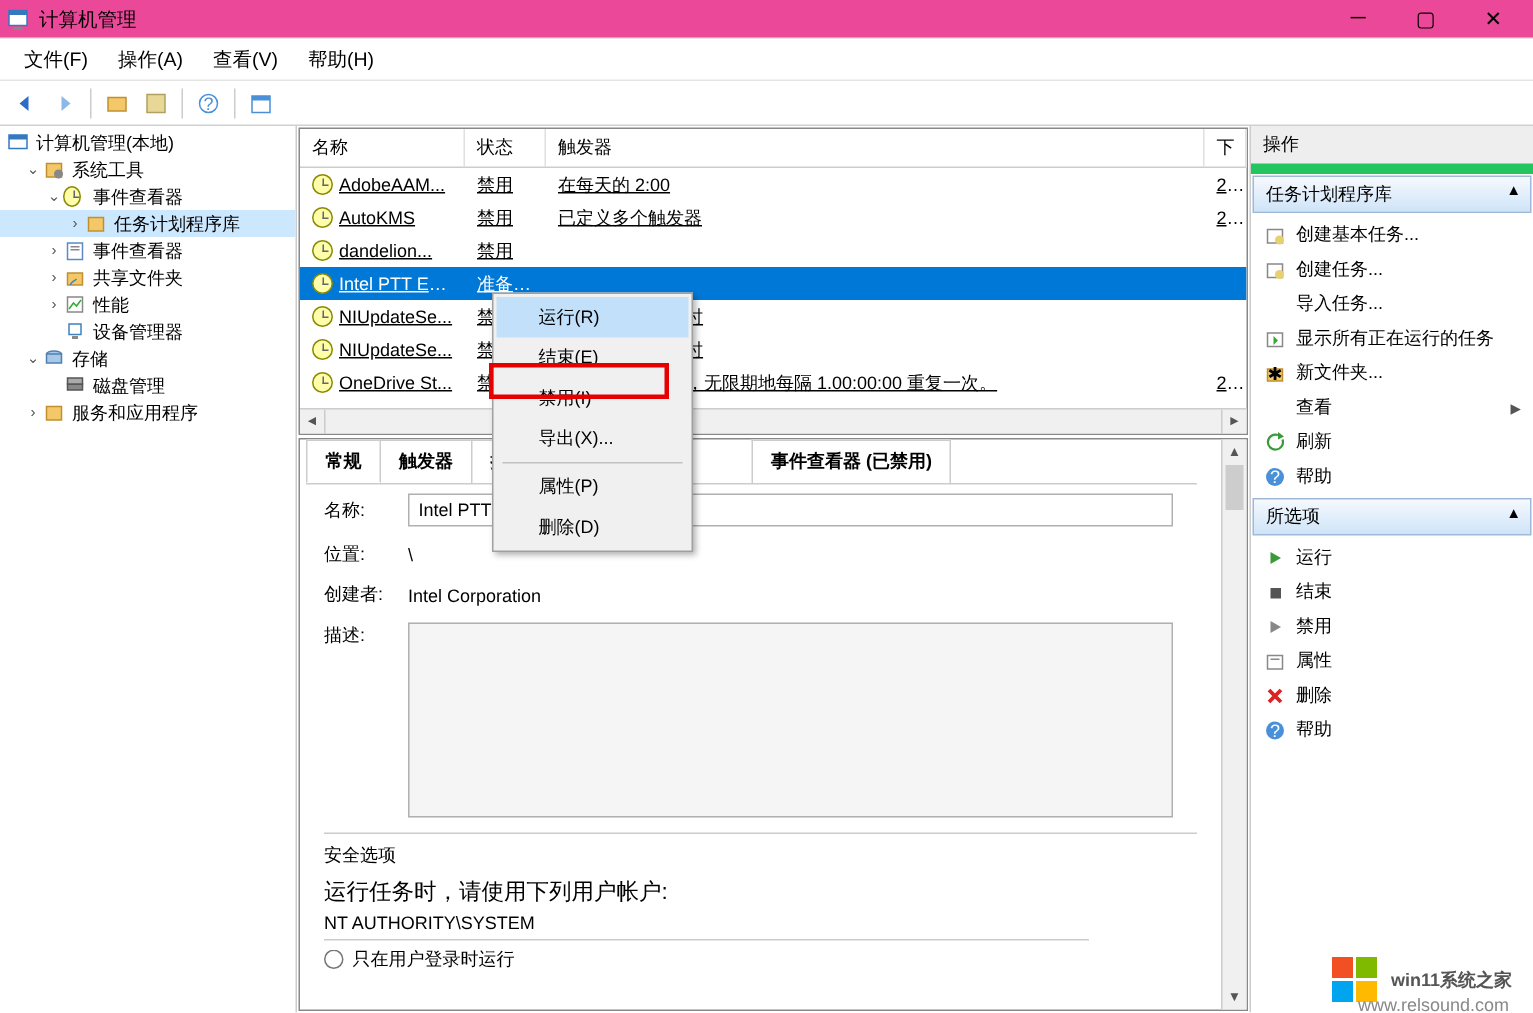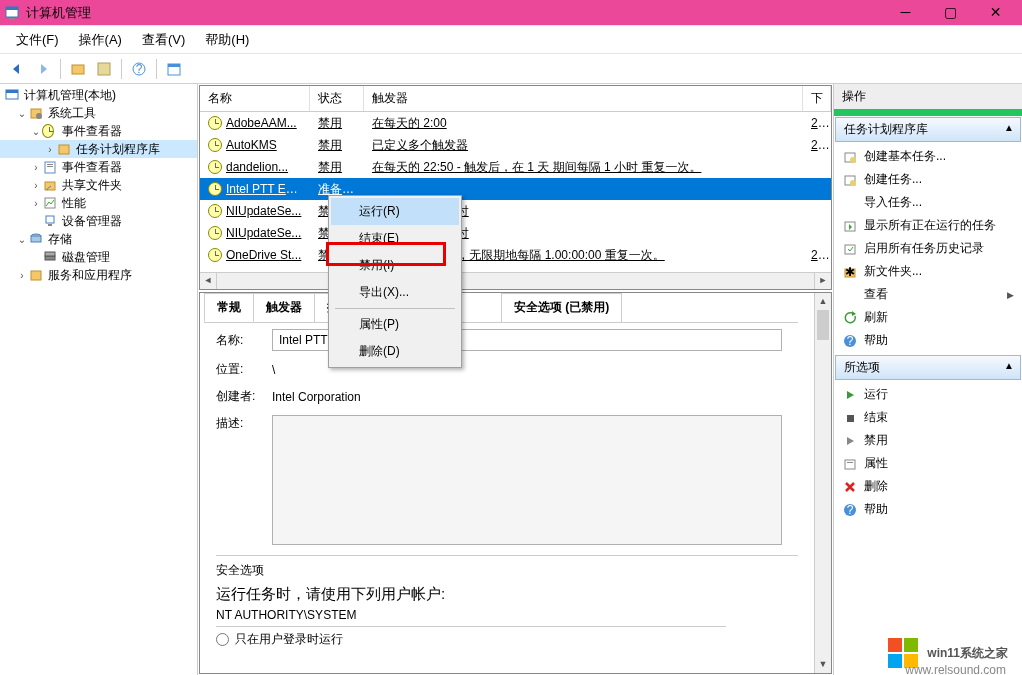--- a/index.html
+++ b/index.html
@@ -266,21 +266,20 @@
           </div>
           <div class="row">
             <div class="cell" style="width:110px"><span class="clock-icon"></span>AutoKMS</div>
             <div class="cell" style="width:54px">禁用</div>
             <div class="cell" style="flex:1">已定义多个触发器</div>
             <div class="cell" style="width:28px">20</div>
           </div>
           <div class="row">
             <div class="cell" style="width:110px"><span class="clock-icon"></span>dandelion...</div>
             <div class="cell" style="width:54px">禁用</div>
-            <div class="cell" style="flex:1">在每天的 22:50 - 触发后，在 1 天 期间每隔 1 小时 重复一次。</div>
             <div class="cell" style="width:28px"></div>
           </div>
           <div class="row sel">
             <div class="cell" style="width:110px"><span class="clock-icon"></span>Intel PTT EK ...</div>
             <div class="cell" style="width:54px">准备就绪</div>
             <div class="cell" style="width:28px"></div>
           </div>
           <div class="row">
             <div class="cell" style="width:110px"><span class="clock-icon"></span>NIUpdateSe...</div>
             <div class="cell" style="width:54px">禁</div>
@@ -305,21 +304,21 @@
         <div class="thumb-right">►</div>
       </div>
     </div>
 
     <div class="detail">
       <div class="detail-body">
         <div class="tabs">
           <div class="tab active">常规</div>
           <div class="tab">触发器</div>
           <div class="tab">操</div>
-          <div class="tab" style="margin-left:150px">安全选项 (已禁用)</div>
+          <div class="tab" style="margin-left:150px">事件查看器 (已禁用)</div>
         </div>
         <div class="field-row">
           <span class="field-label">名称:</span>
           <input class="field-input" value="Intel PTT EK Recertification" style="">
         </div>
         <div class="field-row">
           <span class="field-label">位置:</span>
           <span>\</span>
         </div>
         <div class="field-row">
@@ -373,29 +372,20 @@
           <span>导入任务...</span>
         </div>
         <div class="action-item">
           <span class="action-icon">
             <svg width="14" height="14">
               <rect x="2" y="3" width="10" height="9" fill="#fff" stroke="#888"></rect>
               <path d="M6 11 L9 8 L6 5" fill="#3a3"></path>
             </svg>
           </span>
           <span>显示所有正在运行的任务</span>
-        </div>
-        <div class="action-item">
-          <span class="action-icon">
-            <svg width="14" height="14">
-              <rect x="2" y="3" width="10" height="9" fill="#fff" stroke="#888"></rect>
-              <path d="M5 7 L7 9 L10 5" stroke="#3a3" fill="none"></path>
-            </svg>
-          </span>
-          <span>启用所有任务历史记录</span>
         </div>
         <div class="action-item">
           <span class="action-icon">
             <svg width="14" height="14">
               <rect x="2" y="4" width="10" height="8" fill="#f4c869" stroke="#c09030"></rect>
               <text x="7" y="11" font-size="9" text-anchor="middle">✱</text>
             </svg>
           </span>
           <span>新文件夹...</span>
         </div>

